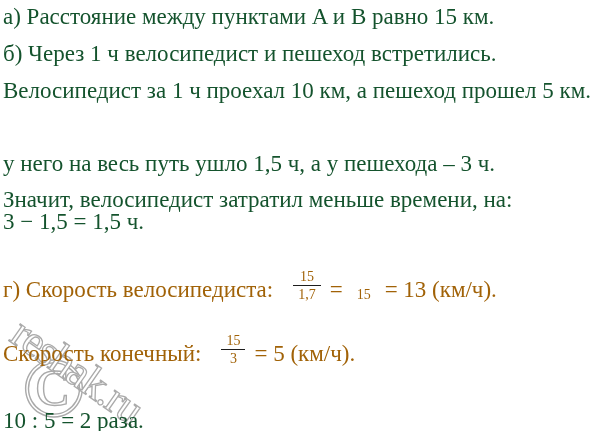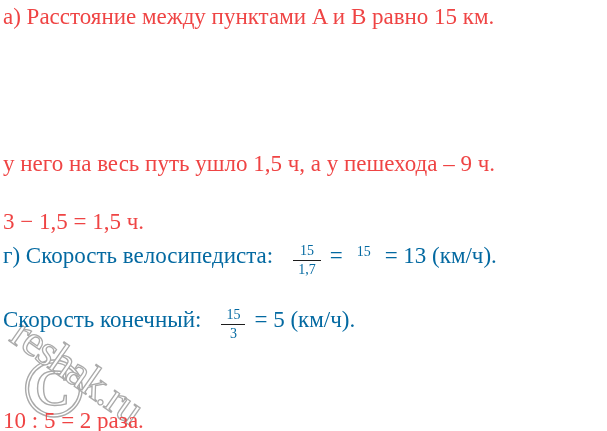--- a/index.html
+++ b/index.html
@@ -26,31 +26,31 @@
     position: absolute;
     inset: 0;
     z-index: 1;
   }
   .line {
     position: absolute;
     left: 3px;
     white-space: nowrap;
     font-size: 23px;
     line-height: 28px;
-    color: #ef4444;
+    color: #14532d;
   }
   .frow {
     position: absolute;
     left: 3px;
     display: flex;
-    align-items: flex-start;
+    align-items: flex-end;
     height: 60px;
     white-space: nowrap;
     font-size: 23px;
-    color: #0369a1;
+    color: #a16207;
   }
   .frac-gap { display: inline-block; width: 20px; }
   .frac {
     display: inline-block;
     text-align: center;
     font-size: 14px;
     line-height: 1.12;
   }
   .frac .num {
     display: block;
@@ -70,21 +70,24 @@
 <div class="page">
 
   <svg class="watermark-layer" width="230" height="139" viewBox="0 0 230 139">
     <text x="22" y="124" font-size="84" font-family="Liberation Serif, serif" fill="#ffffff" stroke="#aaaaaa" stroke-width="1.4">©</text>
     <text x="8" y="48" font-size="44" letter-spacing="-1.5" font-family="Liberation Serif, serif" transform="rotate(35 8 48)" fill="#ffffff" stroke="#aaaaaa" stroke-width="1.3">reshak.ru</text>
   </svg>
 
   <div class="content">
 
     <div class="line" style="top:3px">а) Расстояние между пунктами A и B равно 15 км.</div>
-    <div class="line" style="top:150px">у него на весь путь ушло 1,5 ч, а у пешехода – 9 ч.</div>
+    <div class="line" style="top:40px">б) Через 1 ч велосипедист и пешеход встретились.</div>
+    <div class="line" style="top:77px">Велосипедист за 1 ч проехал 10 км, а пешеход прошел 5 км.</div>
+    <div class="line" style="top:150px">у него на весь путь ушло 1,5 ч, а у пешехода – 3 ч.</div>
+    <div class="line" style="top:186px">Значит, велосипедист затратил меньше времени, на:</div>
     <div class="line" style="top:208px">3 − 1,5 = 1,5 ч.</div>
 
     <div class="frow" style="top:243px">
       <span>г) Скорость велосипедиста:</span>
       <span class="frac-gap"></span>
       <span class="frac">
         <span class="num">15</span>
         <span class="den">1,7</span>
       </span>
       <span class="eq">=</span>

